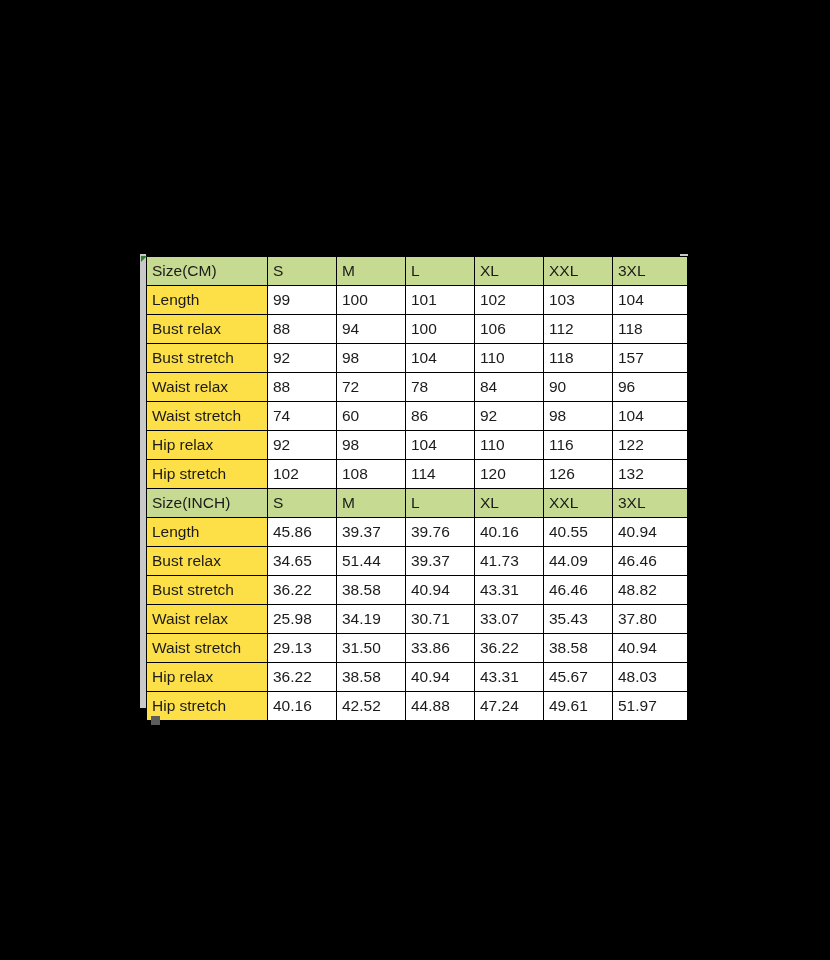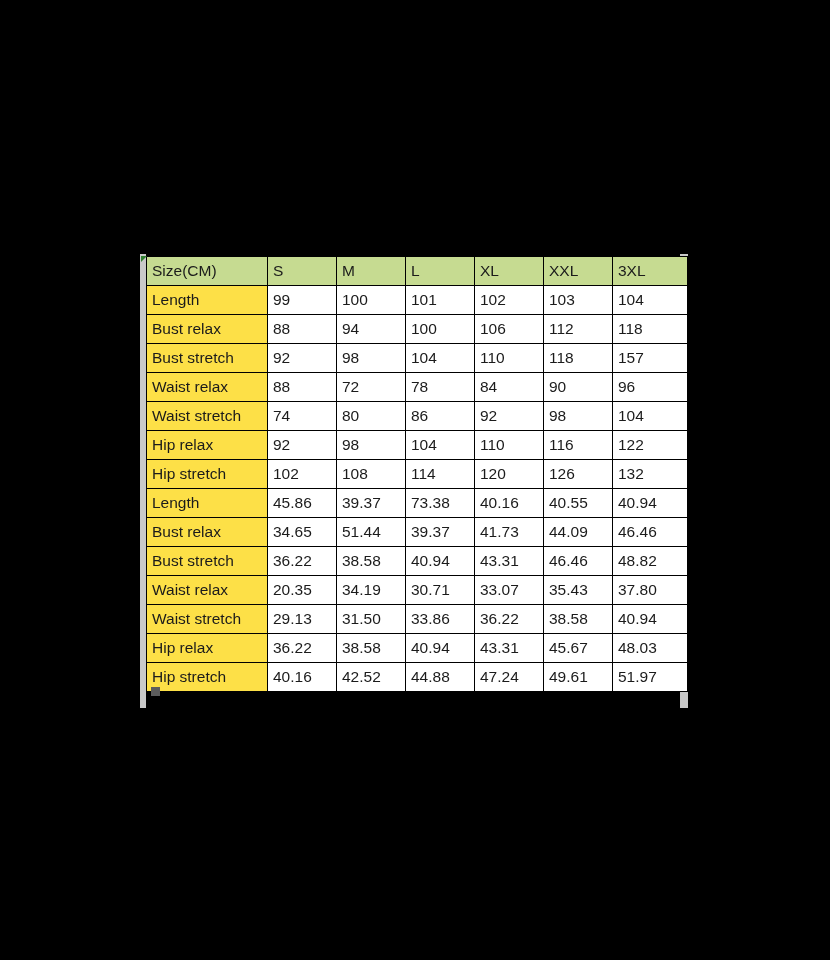--- a/index.html
+++ b/index.html
@@ -160,21 +160,21 @@
             <td class="val"><span>88</span></td>
             <td class="val"><span>72</span></td>
             <td class="val"><span>78</span></td>
             <td class="val"><span>84</span></td>
             <td class="val"><span>90</span></td>
             <td class="val"><span>96</span></td>
           </tr>
           <tr>
             <td class="lbl"><span>Waist stretch</span></td>
             <td class="val"><span>74</span></td>
-            <td class="val"><span>80</span></td>
+            <td class="val"><span>60</span></td>
             <td class="val"><span>86</span></td>
             <td class="val"><span>92</span></td>
             <td class="val"><span>98</span></td>
             <td class="val"><span>104</span></td>
           </tr>
           <tr>
             <td class="lbl"><span>Hip relax</span></td>
             <td class="val"><span>92</span></td>
             <td class="val"><span>98</span></td>
             <td class="val"><span>104</span></td>
@@ -185,24 +185,35 @@
           <tr>
             <td class="lbl"><span>Hip stretch</span></td>
             <td class="val"><span>102</span></td>
             <td class="val"><span>108</span></td>
             <td class="val"><span>114</span></td>
             <td class="val"><span>120</span></td>
             <td class="val"><span>126</span></td>
             <td class="val"><span>132</span></td>
           </tr>
           <tr>
+            <td class="hdr">
+              <span class="cell-inner">Size(INCH)</span>
+            </td>
+            <td class="hdr"><span>S</span></td>
+            <td class="hdr"><span>M</span></td>
+            <td class="hdr"><span>L</span></td>
+            <td class="hdr"><span>XL</span></td>
+            <td class="hdr"><span>XXL</span></td>
+            <td class="hdr"><span>3XL</span></td>
+          </tr>
+          <tr>
             <td class="lbl"><span>Length</span></td>
             <td class="val"><span>45.86</span></td>
             <td class="val"><span>39.37</span></td>
-            <td class="val"><span>73.38</span></td>
+            <td class="val"><span>39.76</span></td>
             <td class="val"><span>40.16</span></td>
             <td class="val"><span>40.55</span></td>
             <td class="val"><span>40.94</span></td>
           </tr>
           <tr>
             <td class="lbl"><span>Bust relax</span></td>
             <td class="val"><span>34.65</span></td>
             <td class="val"><span>51.44</span></td>
             <td class="val"><span>39.37</span></td>
             <td class="val"><span>41.73</span></td>
@@ -213,21 +224,21 @@
             <td class="lbl"><span>Bust stretch</span></td>
             <td class="val"><span>36.22</span></td>
             <td class="val"><span>38.58</span></td>
             <td class="val"><span>40.94</span></td>
             <td class="val"><span>43.31</span></td>
             <td class="val"><span>46.46</span></td>
             <td class="val"><span>48.82</span></td>
           </tr>
           <tr>
             <td class="lbl"><span>Waist relax</span></td>
-            <td class="val"><span>20.35</span></td>
+            <td class="val"><span>25.98</span></td>
             <td class="val"><span>34.19</span></td>
             <td class="val"><span>30.71</span></td>
             <td class="val"><span>33.07</span></td>
             <td class="val"><span>35.43</span></td>
             <td class="val"><span>37.80</span></td>
           </tr>
           <tr>
             <td class="lbl"><span>Waist stretch</span></td>
             <td class="val"><span>29.13</span></td>
             <td class="val"><span>31.50</span></td>

